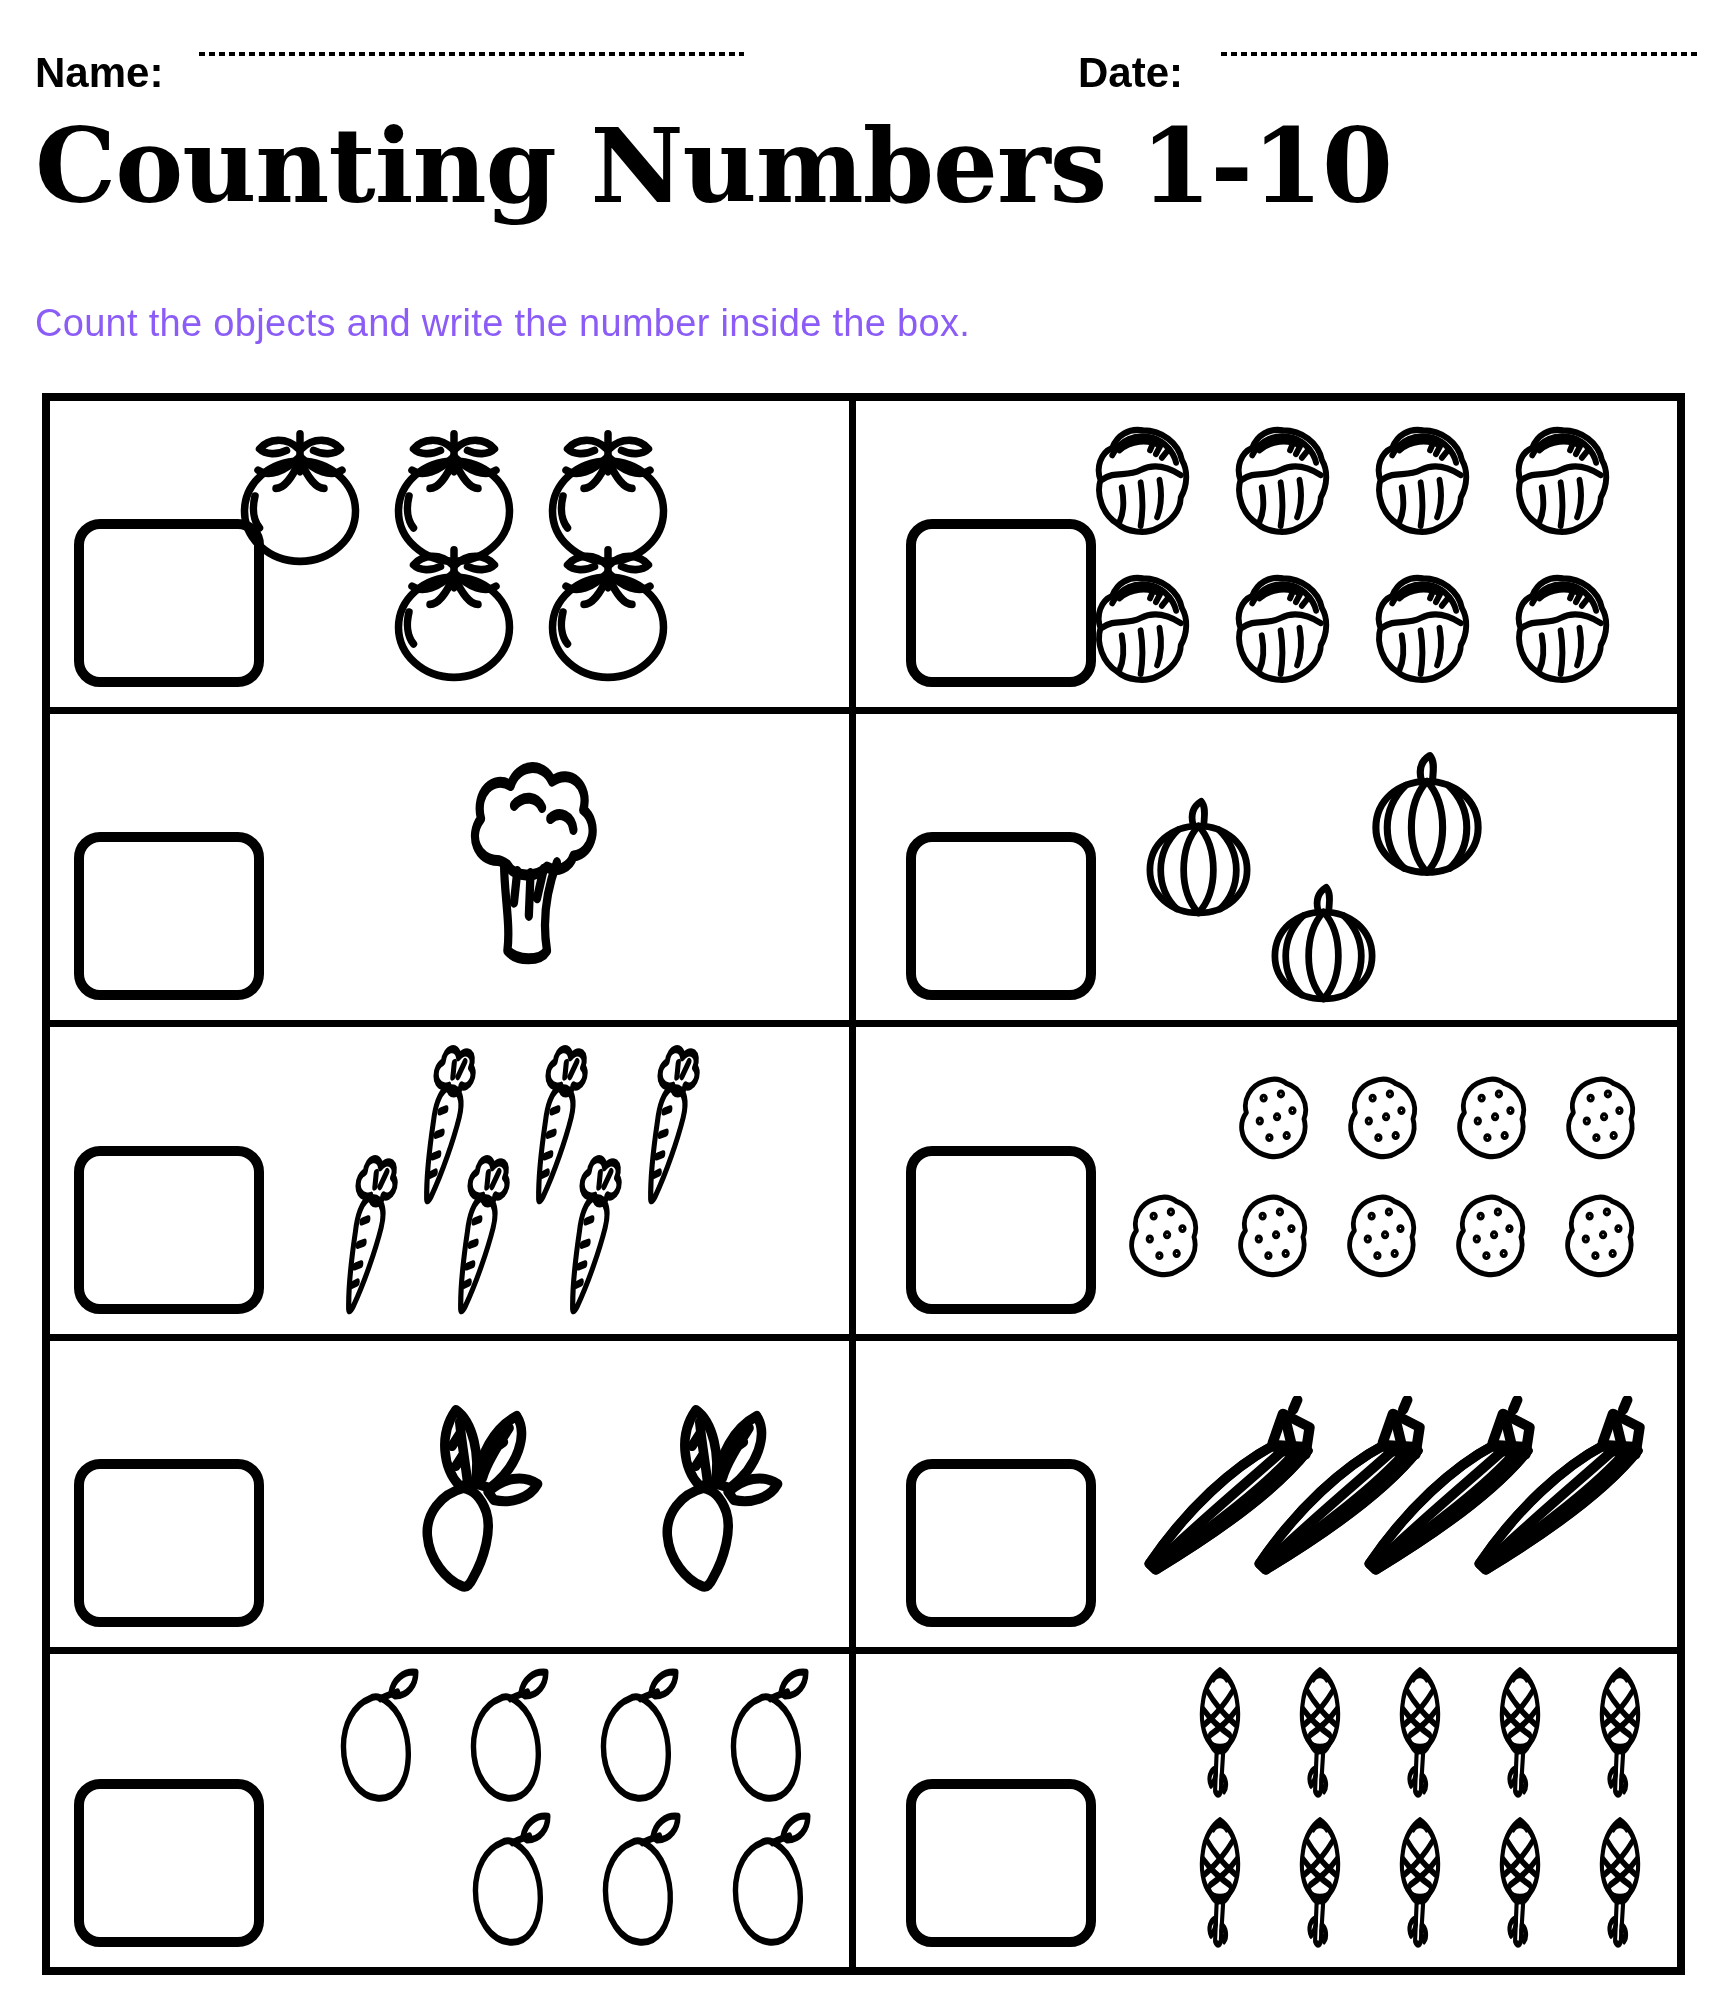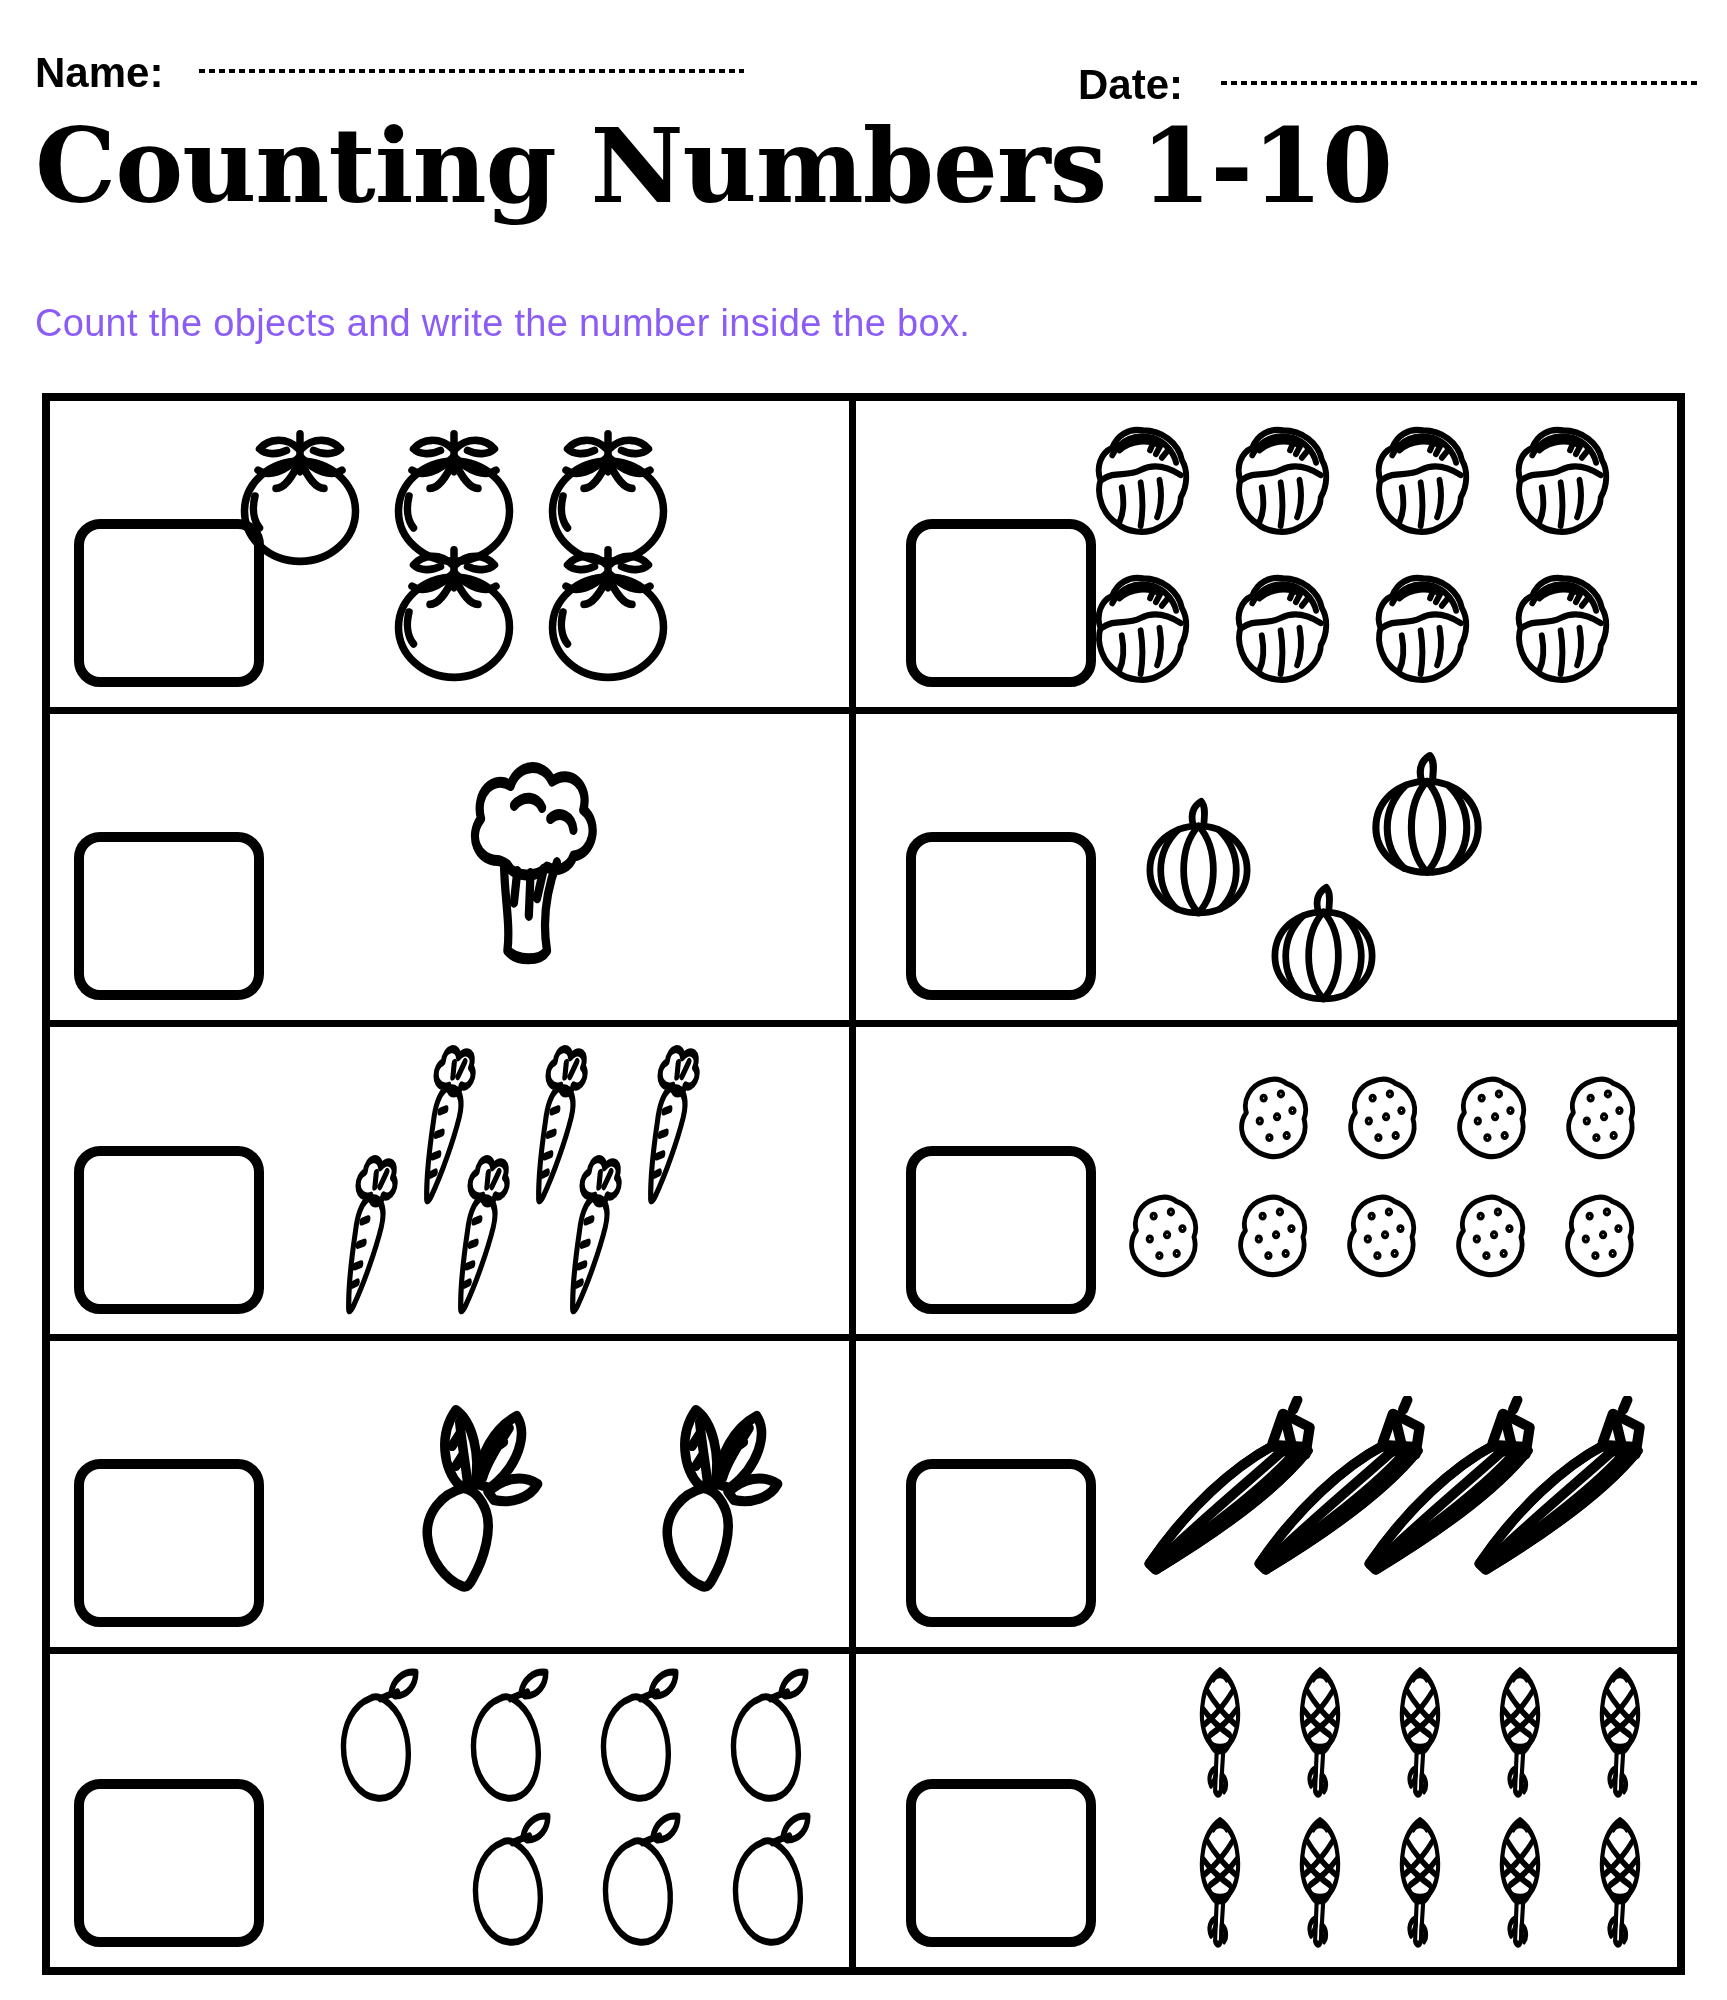--- a/index.html
+++ b/index.html
@@ -1,26 +1,26 @@
 <!DOCTYPE html>
 <html><head>
 <meta charset="utf-8">
 <style>
   html,body{margin:0;padding:0;background:#fff;}
   body{width:1727px;height:2000px;position:relative;overflow:hidden;
        font-family:"Liberation Sans",sans-serif;color:#000;}
 
   
-  .field-row{position:absolute;display:flex;align-items:center;gap:28px;}
+  .field-row{position:absolute;display:flex;align-items:flex-start;gap:28px;}
   .field-label{font-size:42px;font-weight:700;line-height:1;}
   .dash-line{height:4px;margin-bottom:4px;
      background-image:repeating-linear-gradient(90deg,#000 0 6px,transparent 6px 10px);}
   #name-row{left:35px;top:52px;}
   #name-line{width:545px;margin-left:8px;}
-  #date-row{left:1078px;top:52px;margin-top:12px;}
+  #date-row{left:1078px;top:52px;}
   #date-line{width:480px;margin-left:10px;}
 
   .title{position:absolute;top:110px;left:0;width:100%;
      font-family:"DejaVu Serif",serif;font-weight:700;font-size:102px;line-height:1.1;
      letter-spacing:-1px;margin-left:35px;}
   .subtitle{position:absolute;top:302px;left:35px;font-size:38px;letter-spacing:.3px;color:#8b5cf6;}
 
   
   #grid{position:absolute;left:42px;top:393px;width:1643px;height:1582px;
      box-sizing:border-box;border:8px solid #000;

